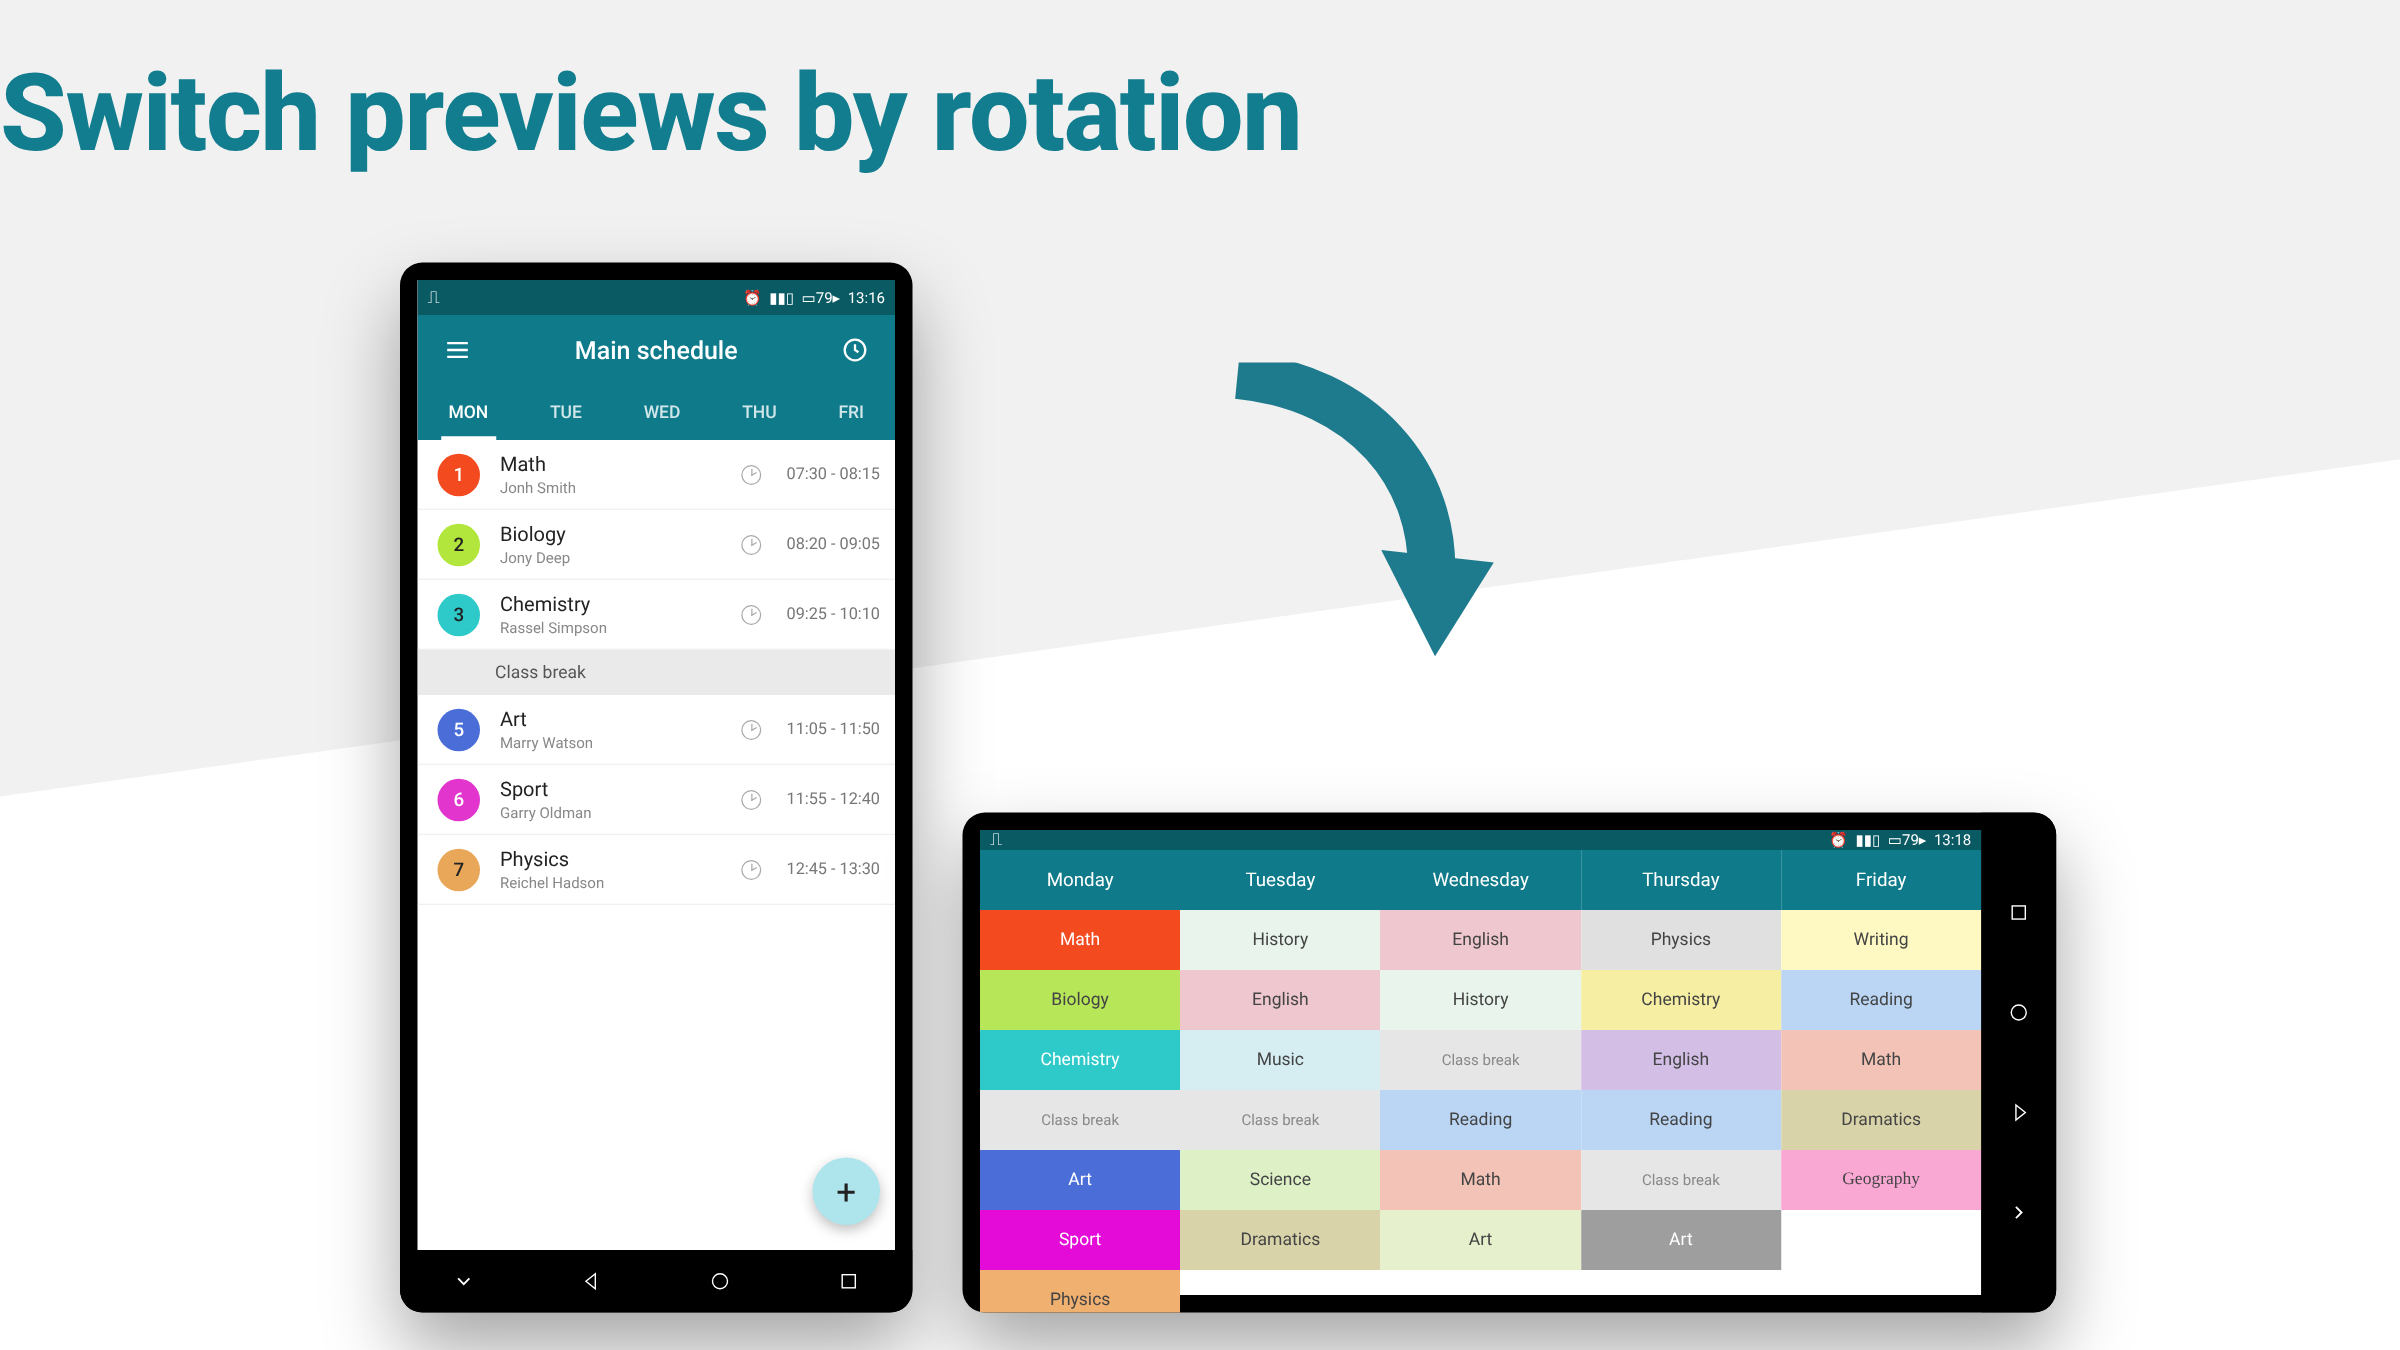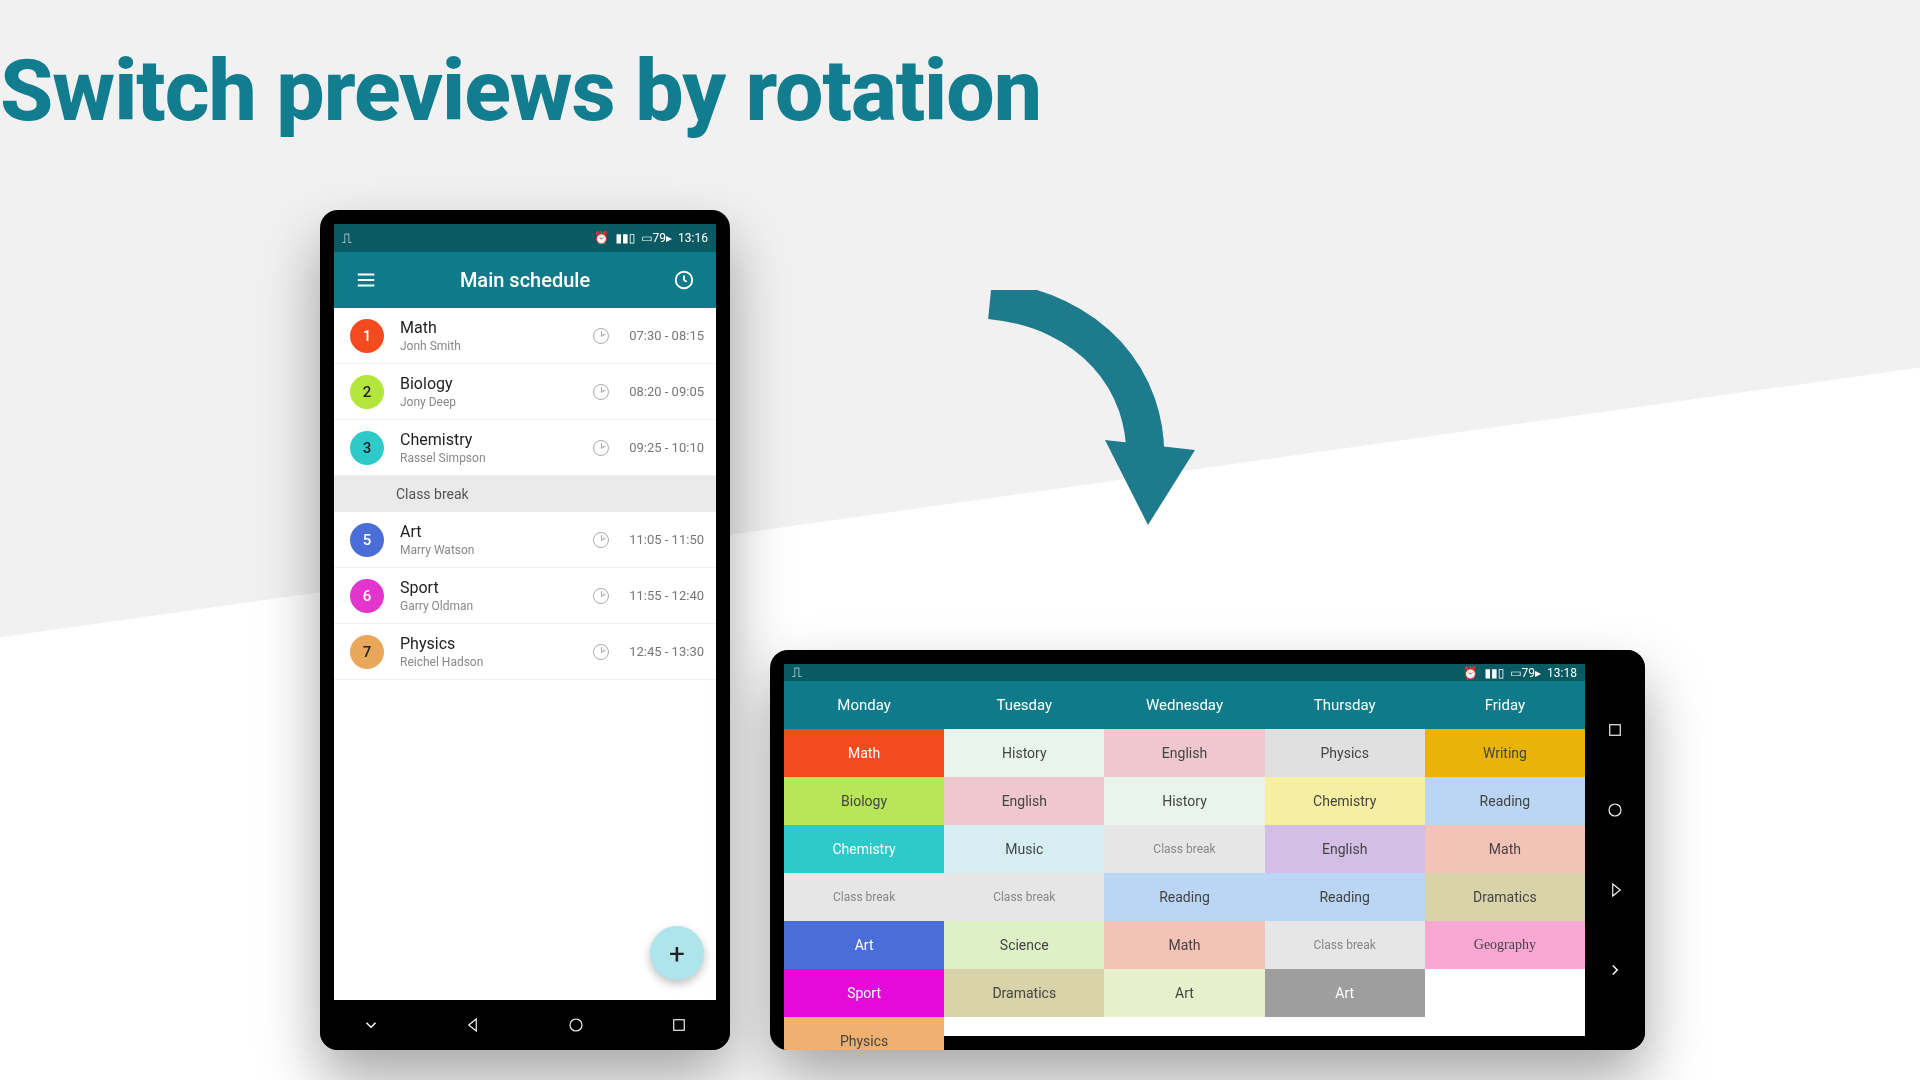--- a/index.html
+++ b/index.html
@@ -75,20 +75,27 @@
           </svg>
       </div>
       <div class="title">Main schedule</div>
       <div class="clock-btn">
         <svg viewBox="0 0 24 24" width="22" height="22">
             <circle cx="12" cy="12" r="9" stroke="#fff" stroke-width="2" fill="none"></circle>
             <path d="M12 7v5l3 2" stroke="#fff" stroke-width="2" fill="none"></path>
           </svg>
       </div>
     </div>
+    <div class="tabs" id="tab-strip">
+        <div class="tab active">MON</div>
+        <div class="tab">TUE</div>
+        <div class="tab">WED</div>
+        <div class="tab">THU</div>
+        <div class="tab">FRI</div>
+      </div>
     <div class="list" id="schedule-list">
         <div class="row">
           <div class="circle" style="background:#f34b1f;color:#fff">1</div>
           <div class="row-main">
             <div class="subj">Math</div>
             <div class="teacher">Jonh Smith</div>
           </div>
           <div class="time-wrap">
             <span class="clk"></span>
             <span>07:30 - 08:15</span>
@@ -183,21 +190,21 @@
     <div class="grid" id="week-grid">
         <div class="gcell ghead">Monday</div>
         <div class="gcell ghead">Tuesday</div>
         <div class="gcell ghead">Wednesday</div>
         <div class="gcell ghead">Thursday</div>
         <div class="gcell ghead">Friday</div>
         <div class="gcell" style="background: rgb(243, 75, 31); color: rgb(255, 255, 255);">Math</div>
         <div class="gcell" style="background: rgb(232, 244, 236);">History</div>
         <div class="gcell" style="background: rgb(238, 199, 207);">English</div>
         <div class="gcell" style="background: rgb(224, 224, 224);">Physics</div>
-        <div class="gcell" style="background: #eab308;">Writing</div>
+        <div class="gcell" style="background: #fef9c3;">Writing</div>
         <div class="gcell" style="background: rgb(183, 230, 89);">Biology</div>
         <div class="gcell" style="background: rgb(238, 199, 207);">English</div>
         <div class="gcell" style="background: rgb(232, 244, 236);">History</div>
         <div class="gcell" style="background: rgb(246, 238, 163);">Chemistry</div>
         <div class="gcell" style="background: rgb(186, 214, 244);">Reading</div>
         <div class="gcell" style="background: rgb(46, 201, 201); color: rgb(255, 255, 255);">Chemistry</div>
         <div class="gcell" style="background: rgb(214, 238, 242);">Music</div>
         <div class="gcell gbreak">Class break</div>
         <div class="gcell" style="background: rgb(211, 190, 230);">English</div>
         <div class="gcell" style="background: rgb(244, 195, 183);">Math</div>

